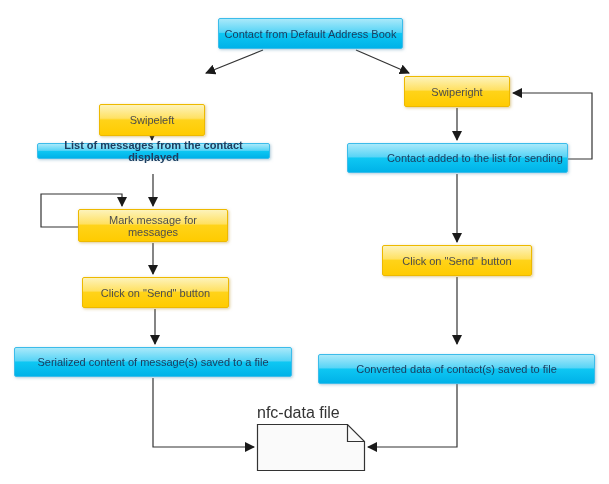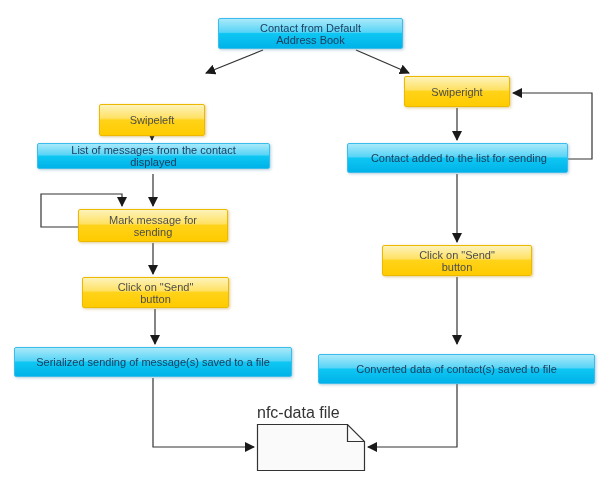--- a/index.html
+++ b/index.html
@@ -11,21 +11,21 @@
     overflow:hidden;
   }
   #edges{position:absolute;left:0;top:0;z-index:0;}
   .node{
     position:absolute;z-index:1;
     display:flex;align-items:center;justify-content:center;
     text-align:center;
     font-size:11px;line-height:12px;
     border-radius:2px;
     box-sizing:border-box;
-    padding:2px 20px;
+    padding:2px 4px;
   }
   .process{
     background:linear-gradient(180deg,#a9e9fa 0%,#57d4f6 46%,#0ec7f3 50%,#00b2e8 100%);
     border:1px solid #3cbcea;
     color:#1c3e60;
     box-shadow:1px 1px 3px rgba(110,160,185,0.5);
   }
   .action{
     background:linear-gradient(180deg,#fdf3bb 0%,#ffe163 44%,#ffd319 50%,#ffcb00 100%);
     border:1px solid #edb900;
@@ -34,21 +34,21 @@
   }
   .doc-label{
     position:absolute;z-index:1;
     text-align:left;
     font-size:16px;color:#333;
   }
   
   #n-contact-book   {left:218px;top:18px; width:185px;height:31px;}
   #n-swipeleft      {left:99px; top:78px; width:106px;height:32px;margin-top:26px;}
   #n-swiperight     {left:404px;top:76px; width:106px;height:31px;}
-  #n-list-messages  {left:37px; top:143px;width:233px;height:26px;}
+  #n-list-messages  {left:37px; top:143px;width:233px;height:16px;font-weight:bold;}
   #n-contact-added  {left:347px;top:143px;width:221px;height:30px;justify-content:flex-end;}
   #n-mark-message   {left:78px; top:209px;width:150px;height:33px;}
   #n-click-send-left{left:82px; top:277px;width:147px;height:31px;}
   #n-click-send-right{left:382px;top:245px;width:150px;height:31px;}
   #n-serialized     {left:14px; top:347px;width:278px;height:30px;}
   #n-converted      {left:318px;top:354px;width:277px;height:30px;}
   #n-nfc-label      {left:257px;top:404px;width:108px;}
 </style>
 </head>
 <body>
@@ -96,33 +96,33 @@
 
   <div class="node process" id="n-list-messages">
     <span>List of messages from the contact displayed</span>
   </div>
 
   <div class="node process" id="n-contact-added">
     <span>Contact added to the list for sending</span>
   </div>
 
   <div class="node action" id="n-mark-message">
-    <span>Mark message for sending</span>
+    <span>Mark message for messages</span>
   </div>
 
   <div class="node action" id="n-click-send-left">
     <span>Click on "Send" button</span>
   </div>
 
   <div class="node action" id="n-click-send-right">
     <span>Click on "Send" button</span>
   </div>
 
   <div class="node process" id="n-serialized">
-    <span>Serialized sending of message(s) saved to a file</span>
+    <span>Serialized content of message(s) saved to a file</span>
   </div>
 
   <div class="node process" id="n-converted">
     <span>Converted data of contact(s) saved to file</span>
   </div>
 
   <div class="doc-label" id="n-nfc-label">nfc-data file</div>
 
 </div>
 

